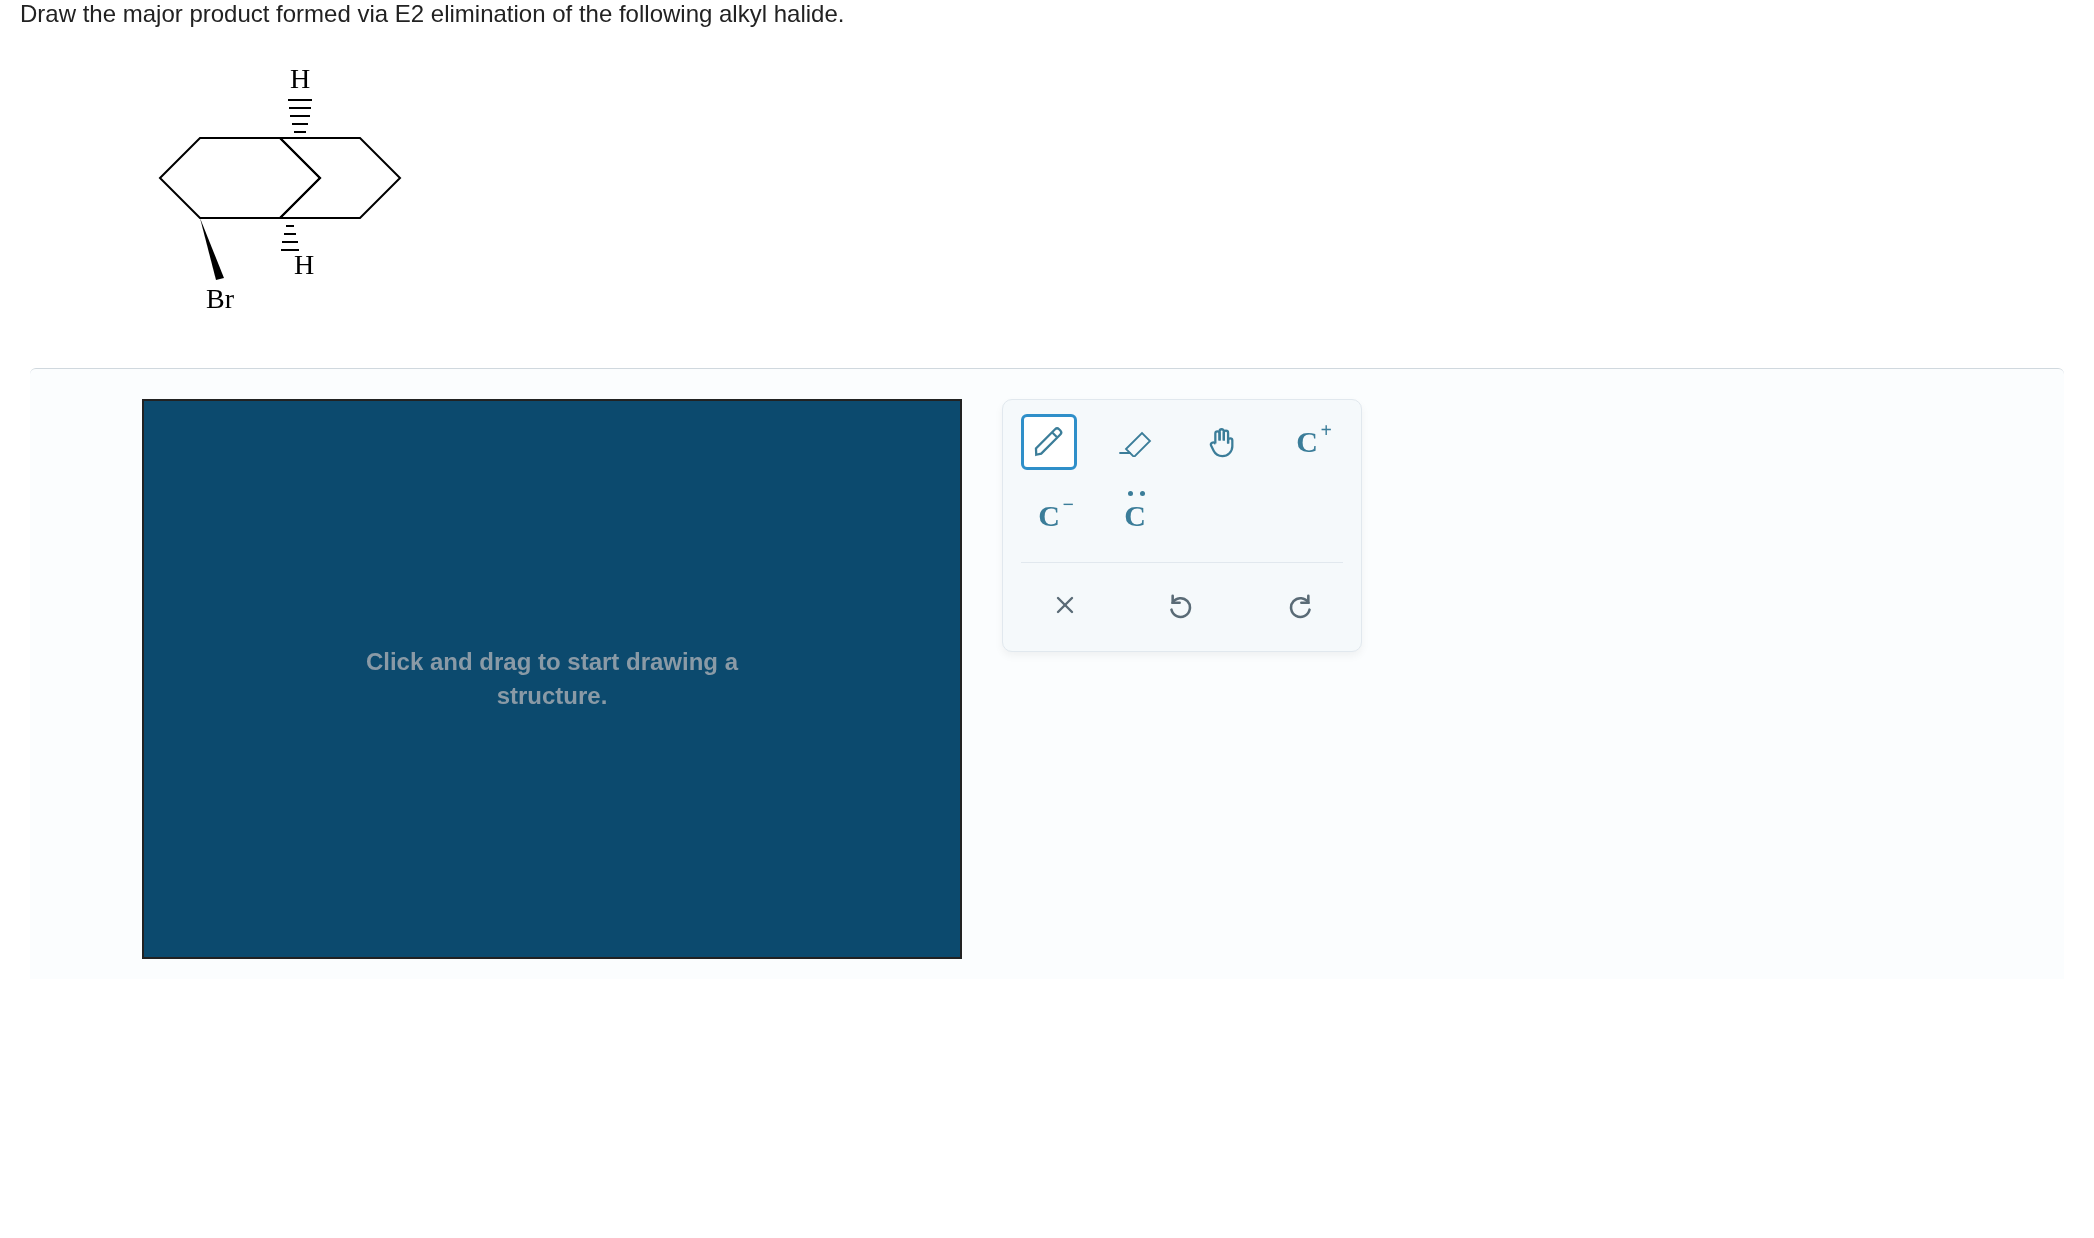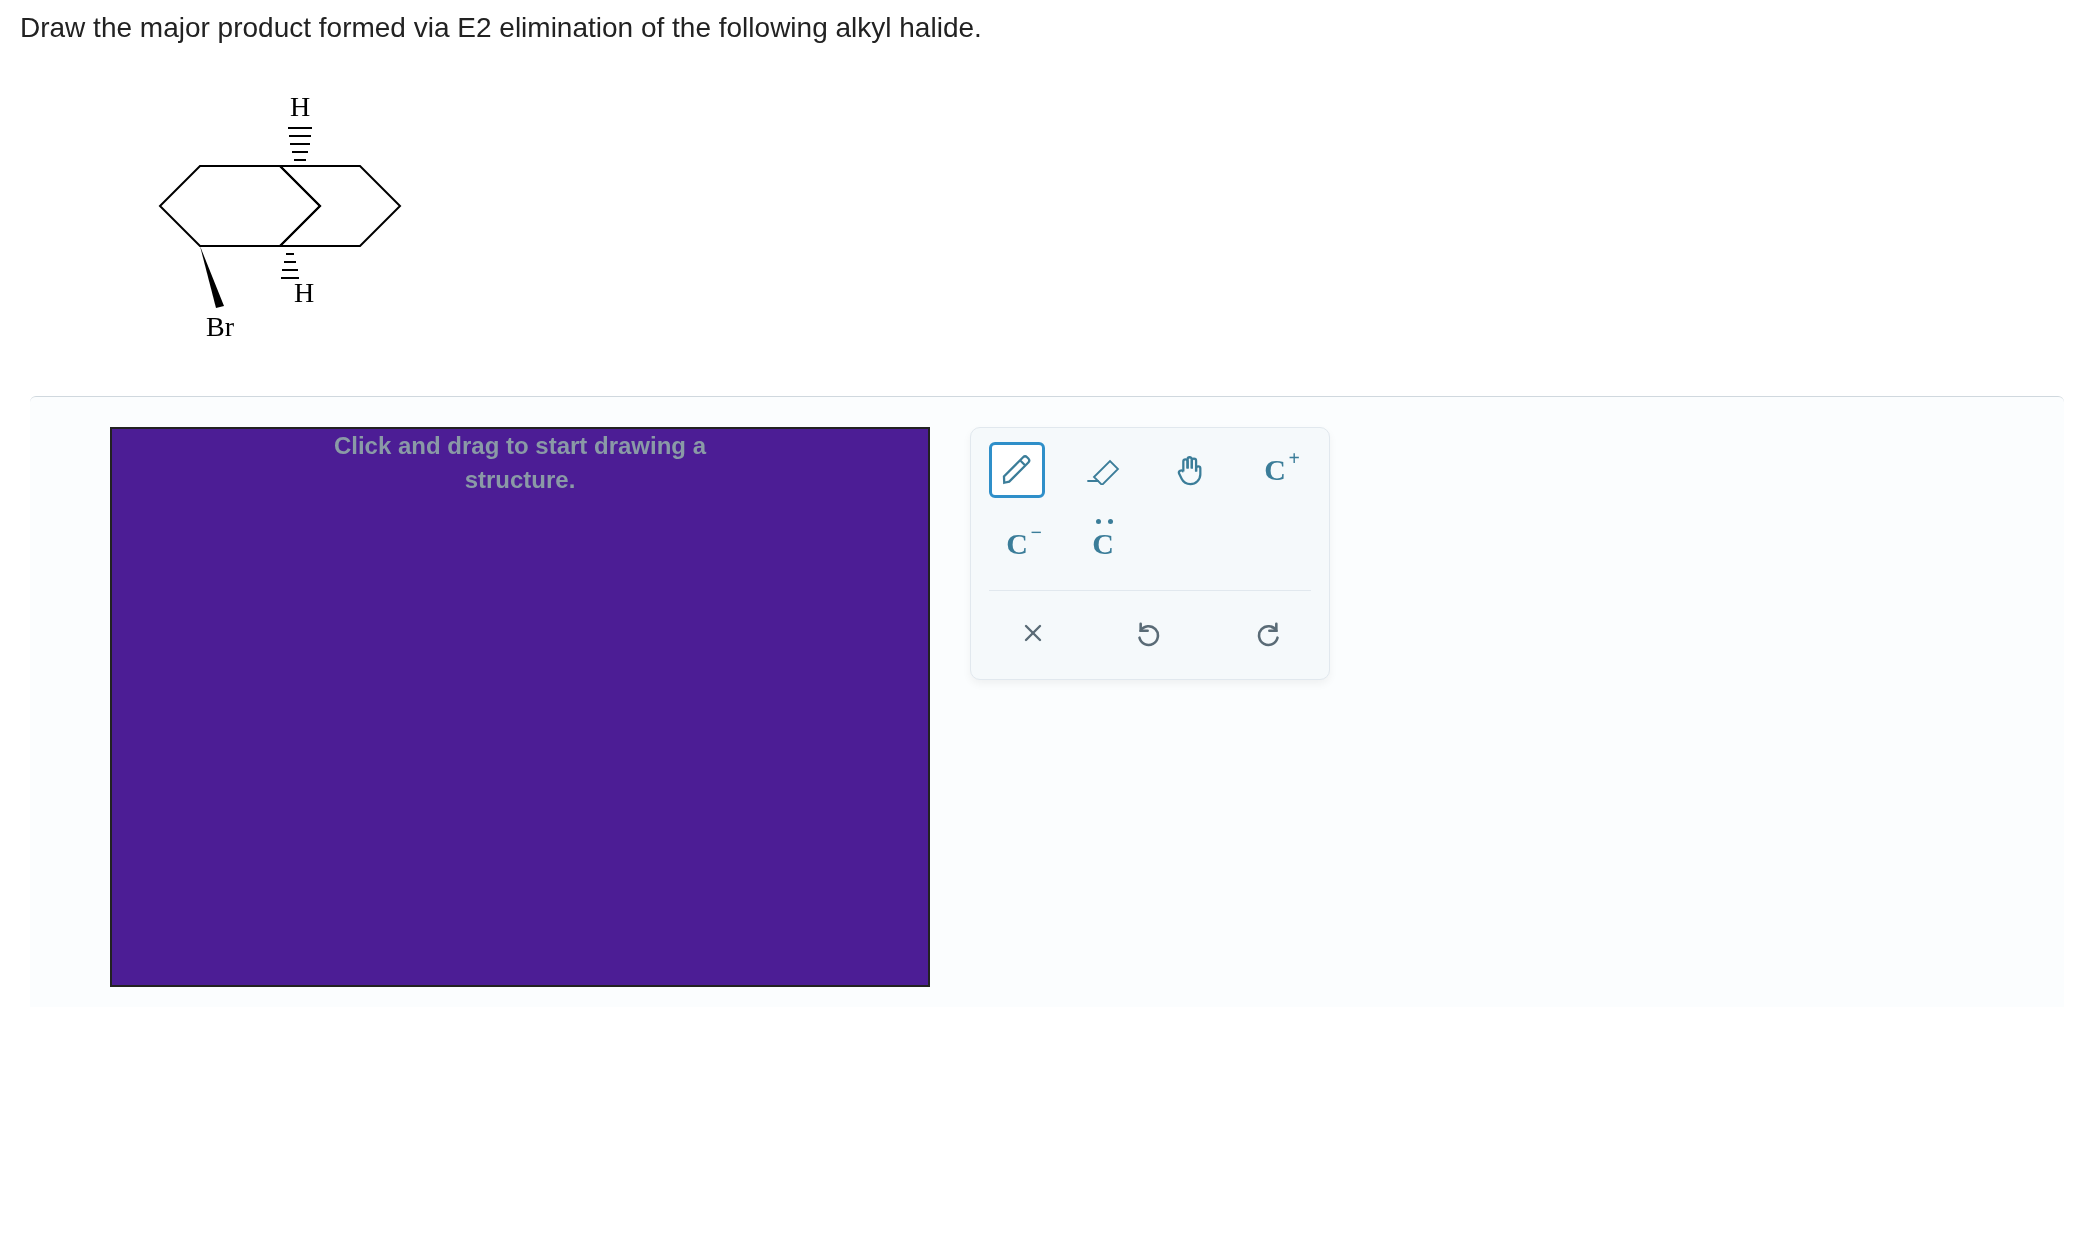--- a/index.html
+++ b/index.html
@@ -6,23 +6,23 @@
       box-sizing: border-box;
       margin: 0;
       padding: 0;
     }
     body {
       font-family: Arial, Helvetica, sans-serif;
       background: #ffffff;
       padding: 0;
     }
     .question {
-      font-size: 28px;
+      font-size: 24px;
       color: #222;
-      padding: 12px 20px;
+      padding: 0 20px;
     }
     .problem-area {
       display: flex;
       align-items: center;
       padding: 20px 60px 40px 100px;
     }
     .structure-cell {
       width: 360px;
       height: 280px;
       position: relative;
@@ -43,23 +43,25 @@
       background: #fbfdfe;
       padding: 30px 20px 20px 80px;
       display: flex;
       gap: 40px;
       align-items: flex-start;
     }
     .canvas-box {
       width: 820px;
       height: 560px;
       border: 2px solid #222;
-      background: #4c1d95;
-      display: flex;
+      background: #0c4a6e;
+      display: flex;
+      align-items: center;
       justify-content: center;
+      margin-left: 32px;
     }
     .canvas-placeholder {
       color: #8a9aa6;
       font-size: 24px;
       font-weight: bold;
       text-align: center;
       line-height: 1.4;
       max-width: 460px;
     }
     .toolbox {

